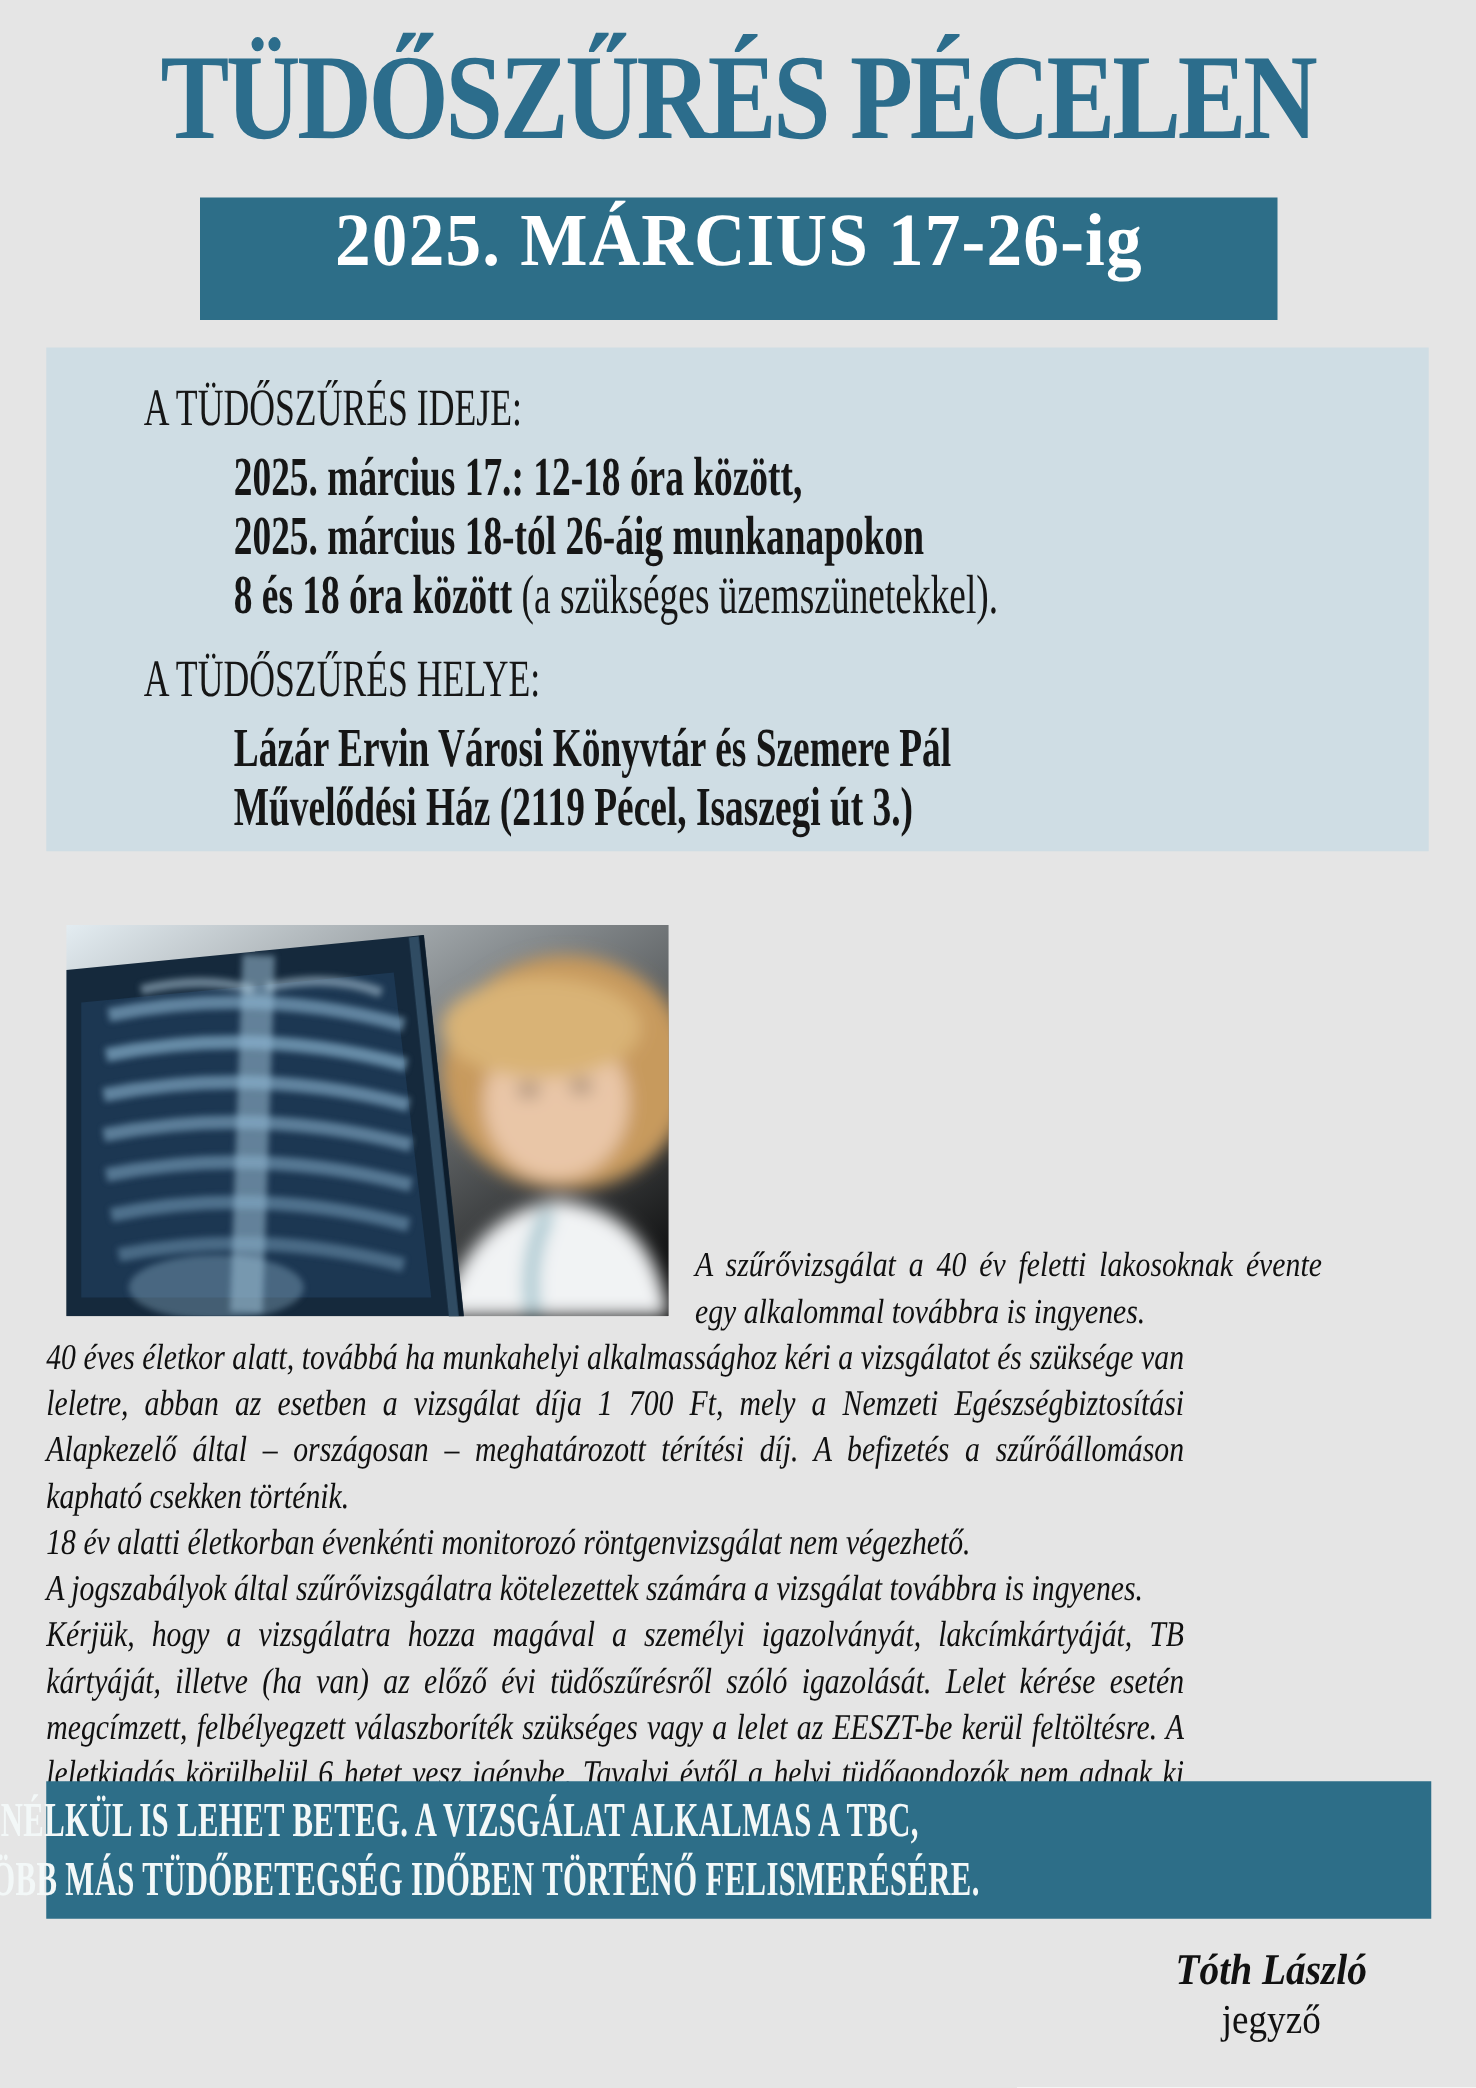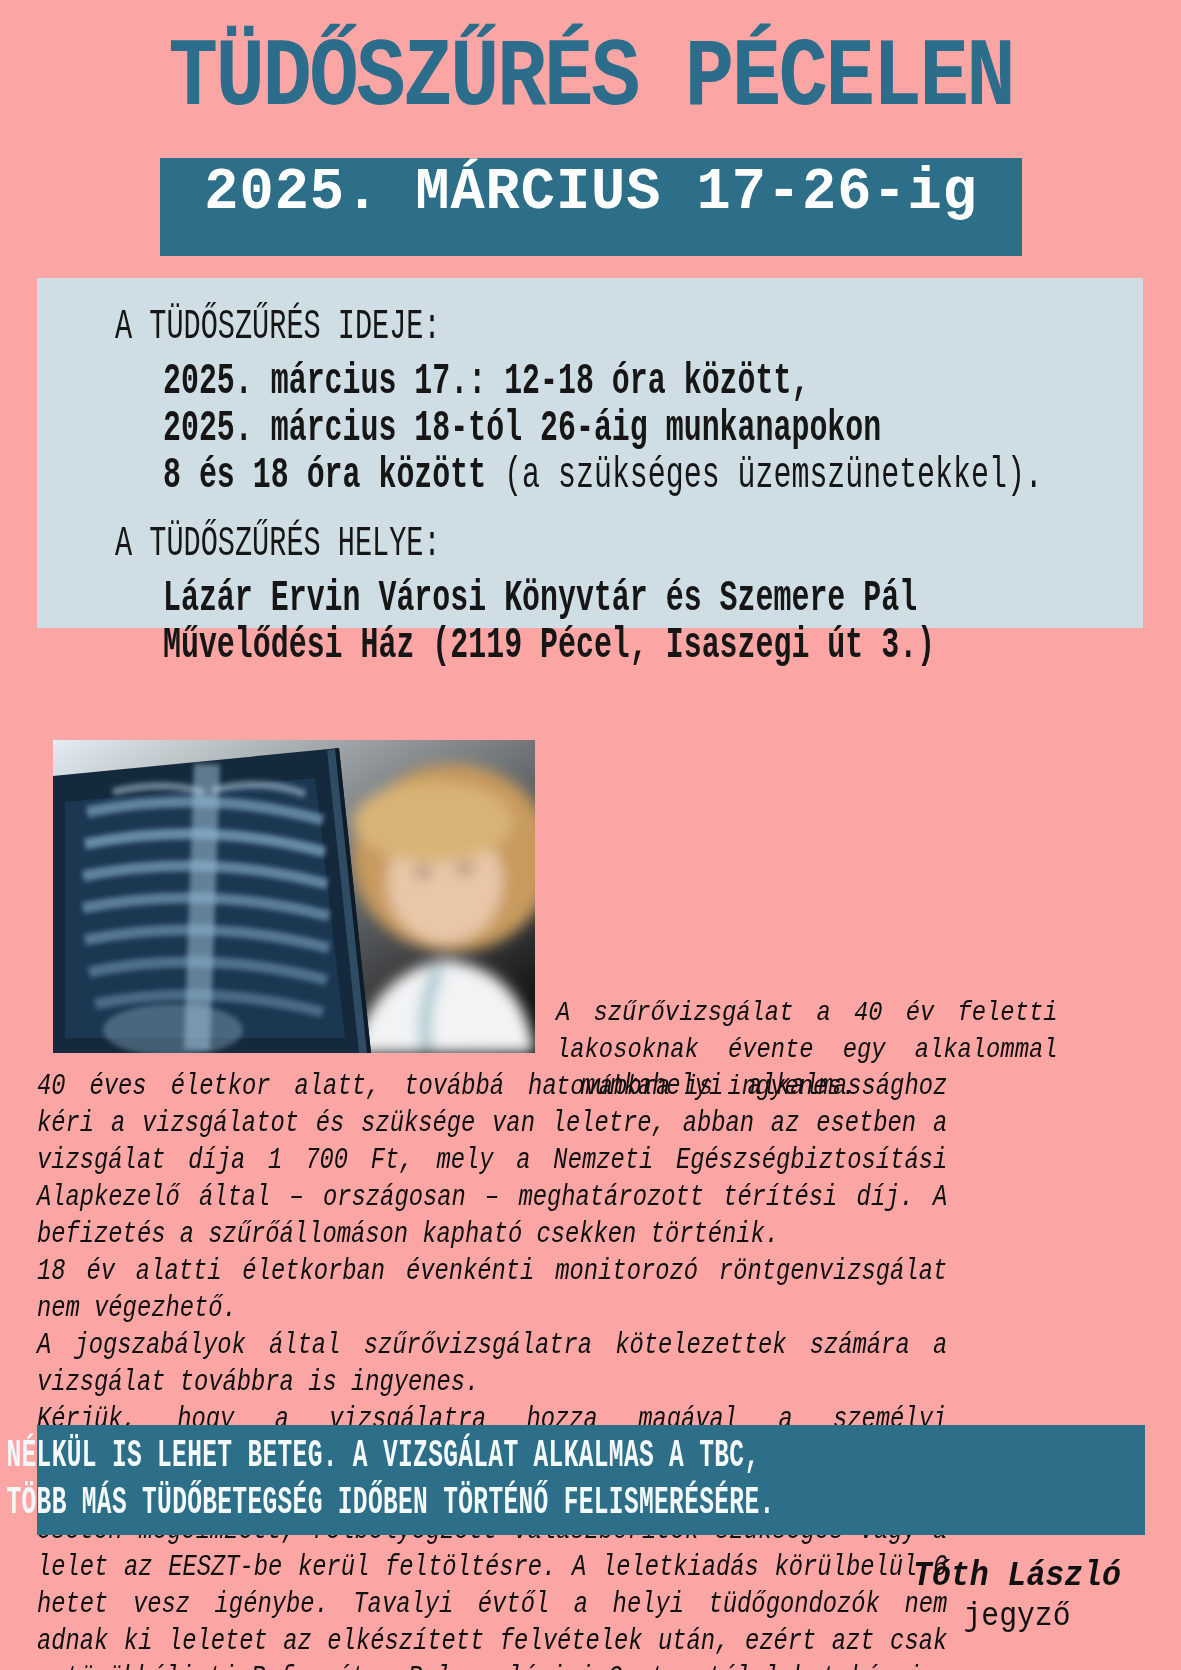--- a/index.html
+++ b/index.html
@@ -6,22 +6,22 @@
     --teal:#2d6e88;
     --teal-text:#2c6d8c;
     --light-blue:#cfdde4;
     --ink:#141414;
   }
   html,body{margin:0;padding:0;background:#ffffff;}
   .page{
     position:relative;
     width:1181px;height:1670px;
     margin:0 auto;
-    background:#fca5a5;
-    font-family:Liberation Mono, monospace;
+    background:#e5e5e5;
+    font-family:Liberation Serif, serif;
     color:var(--ink);
     overflow:hidden;
   }
   
   .condblock{
     transform:scaleX(var(--sx,1));
     transform-origin:0 0;
     width:calc(100% / var(--sx,1));
   }
   .sq{display:inline-block;white-space:nowrap;transform:scaleX(var(--sx,1));transform-origin:center top;}
@@ -40,32 +40,32 @@
     position:absolute;left:160px;top:158px;width:862px;height:98px;
     background:var(--teal);
     display:flex;justify-content:center;
   }
   .date-banner .sq{
     --sx:.95;
     font-size:60px;font-weight:700;letter-spacing:1px;color:#ffffff;
   }
 
   .info-box{
-    position:absolute;left:37px;top:278px;width:1106px;height:350px;
+    position:absolute;left:37px;top:278px;width:1106px;height:403px;
     background:var(--light-blue);
     box-sizing:border-box;
     padding:24px 0 0 78px;
     color:#161616;
   }
   .ib-heading{
     --sx:.68;
     font-size:42px;line-height:50px;font-weight:400;letter-spacing:0;
   }
   .ib-heading.second{margin-top:20px;}
-  .ib-group{margin:6px 0 0 48px;}
+  .ib-group{margin:6px 0 0 72px;}
   .ib-line{
     --sx:.68;
     font-size:44px;line-height:47px;font-weight:700;white-space:nowrap;
   }
   .ib-line .reg{font-weight:400;}
 
   .photo{
     position:absolute;left:53px;top:740px;width:482px;height:313px;
   }
   .photo svg{display:block;width:482px;height:313px;}

